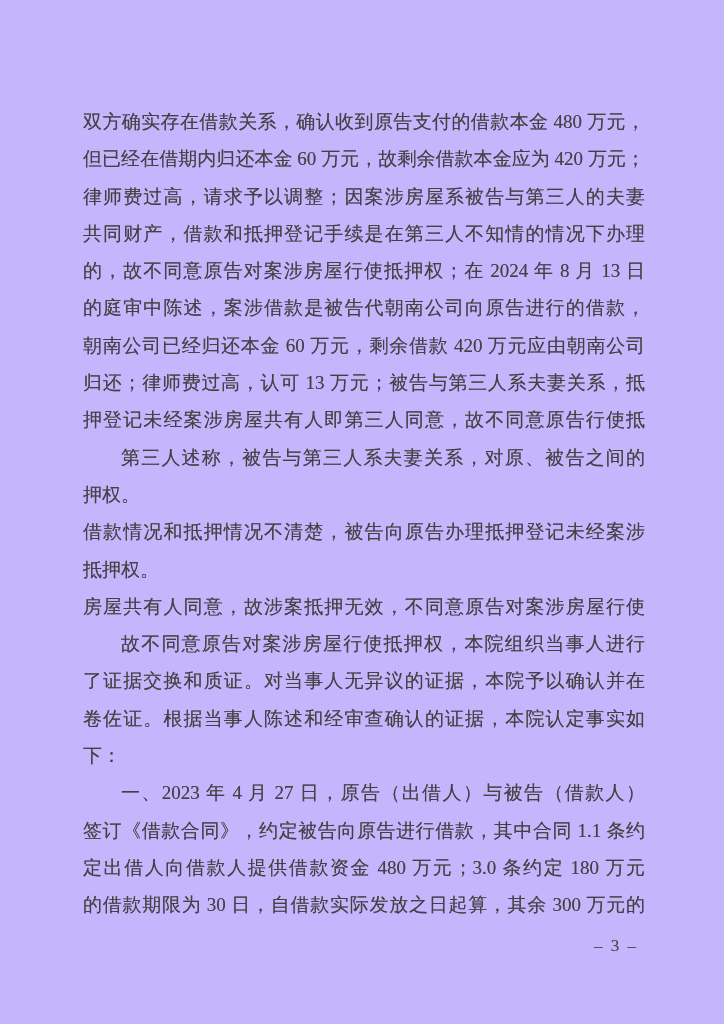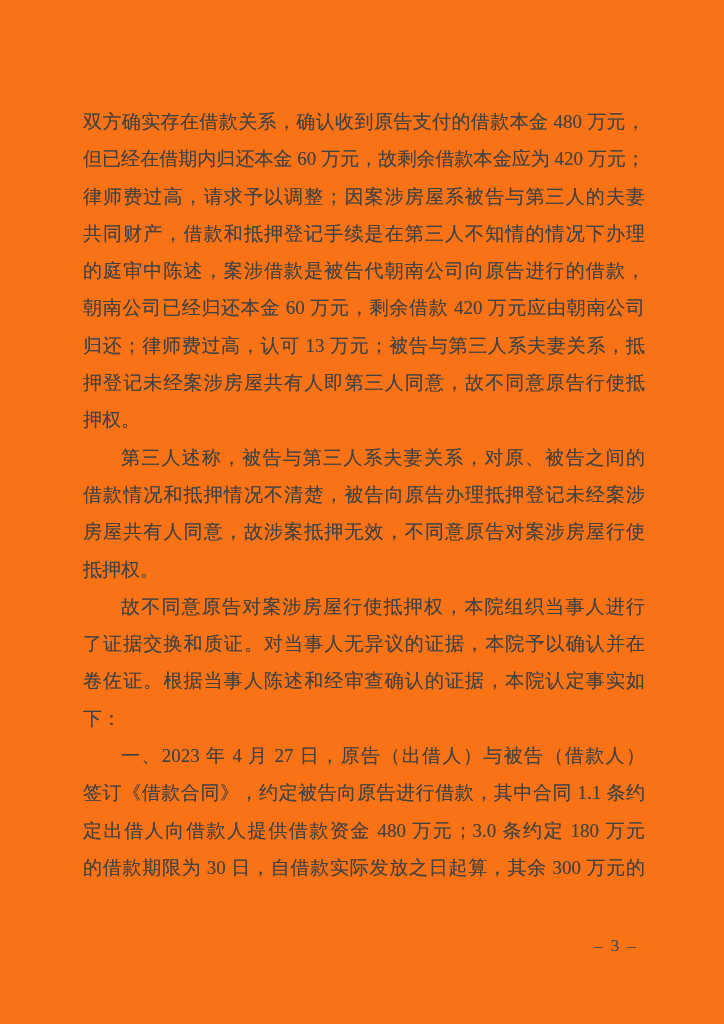--- a/index.html
+++ b/index.html
@@ -4,21 +4,21 @@
 <style>
   html, body {
     margin: 0;
     padding: 0;
     background: #ffffff;
   }
   .page {
     position: relative;
     width: 724px;
     height: 1024px;
-    background: #f97316;
+    background: #c4b5fd;
     overflow: hidden;
     font-family: "Liberation Serif", "DejaVu Serif", serif;
   }
   .page-body {
     position: absolute;
     left: 83px;
     top: 103px;
     width: 562px;
   }
   .line {
@@ -50,29 +50,30 @@
 </style>
 </head>
 <body>
 
 <div class="page">
   <div class="page-body">
     <div class="line">双方确实存在借款关系，确认收到原告支付的借款本金 480 万元，</div>
     <div class="line">但已经在借期内归还本金 60 万元，故剩余借款本金应为 420 万元；</div>
     <div class="line">律师费过高，请求予以调整；因案涉房屋系被告与第三人的夫妻</div>
     <div class="line">共同财产，借款和抵押登记手续是在第三人不知情的情况下办理</div>
+    <div class="line">的，故不同意原告对案涉房屋行使抵押权；在 2024 年 8 月 13 日</div>
     <div class="line">的庭审中陈述，案涉借款是被告代朝南公司向原告进行的借款，</div>
     <div class="line">朝南公司已经归还本金 60 万元，剩余借款 420 万元应由朝南公司</div>
     <div class="line">归还；律师费过高，认可 13 万元；被告与第三人系夫妻关系，抵</div>
     <div class="line">押登记未经案涉房屋共有人即第三人同意，故不同意原告行使抵</div>
+    <div class="line indent">第三人述称，被告与第三人系夫妻关系，对原、被告之间的</div>
     <div class="line short">押权。</div>
-    <div class="line indent">第三人述称，被告与第三人系夫妻关系，对原、被告之间的</div>
     <div class="line">借款情况和抵押情况不清楚，被告向原告办理抵押登记未经案涉</div>
+    <div class="line short">抵押权。</div>
     <div class="line">房屋共有人同意，故涉案抵押无效，不同意原告对案涉房屋行使</div>
-    <div class="line short">抵押权。</div>
     <div class="line indent">故不同意原告对案涉房屋行使抵押权，本院组织当事人进行</div>
     <div class="line">了证据交换和质证。对当事人无异议的证据，本院予以确认并在</div>
     <div class="line">卷佐证。根据当事人陈述和经审查确认的证据，本院认定事实如</div>
     <div class="line short">下：</div>
     <div class="line indent">一、2023 年 4 月 27 日，原告（出借人）与被告（借款人）</div>
     <div class="line">签订《借款合同》，约定被告向原告进行借款，其中合同 1.1 条约</div>
     <div class="line">定出借人向借款人提供借款资金 480 万元；3.0 条约定 180 万元</div>
     <div class="line">的借款期限为 30 日，自借款实际发放之日起算，其余 300 万元的</div>
   </div>
   <div class="page-number">– 3 –</div>

